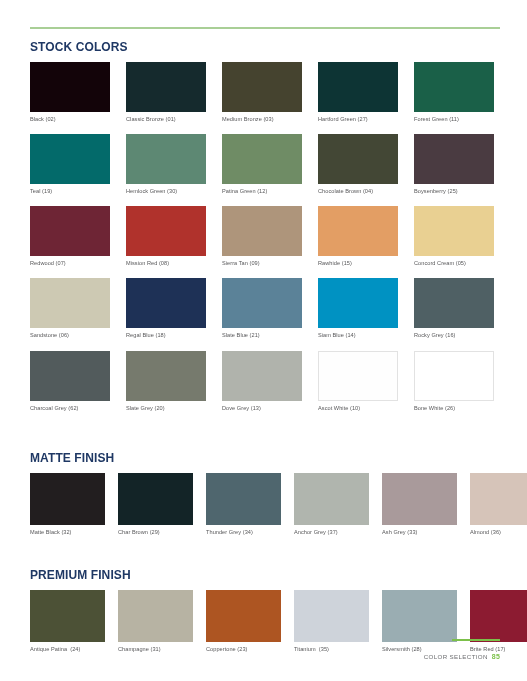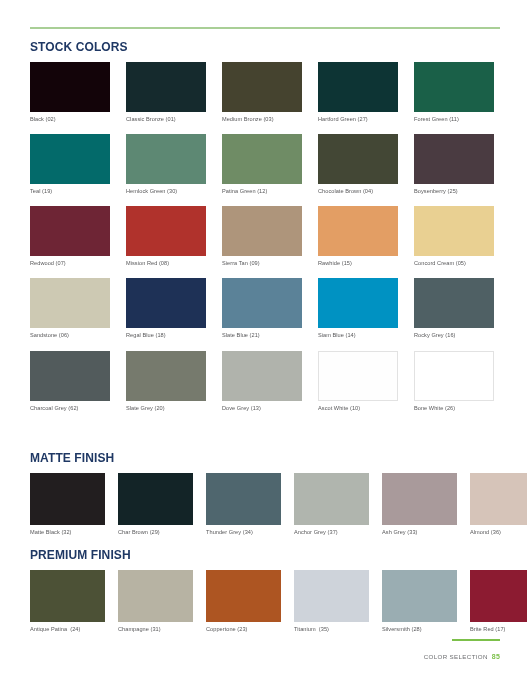--- a/index.html
+++ b/index.html
@@ -257,21 +257,21 @@
           <span class="chip" style="background: rgb(169, 154, 155);"></span>
           <span class="chip-label">Ash Grey (33)</span>
         </div>
         <div class="cell">
           <span class="chip" style="background: rgb(214, 196, 185);"></span>
           <span class="chip-label">Almond (36)</span>
         </div>
       </div>
   </div>
 
-  <div class="section" id="section-2" style="top:548px;">
+  <div class="section" id="section-2" style="top:568px;">
     <div class="section-title">PREMIUM FINISH</div>
     <div class="grid grid-6" id="grid-2">
         <div class="cell">
           <span class="chip" style="background: rgb(76, 81, 54);"></span>
           <span class="chip-label">Antique Patina  (24)</span>
         </div>
         <div class="cell">
           <span class="chip" style="background: rgb(183, 179, 163);"></span>
           <span class="chip-label">Champagne (31)</span>
         </div>

